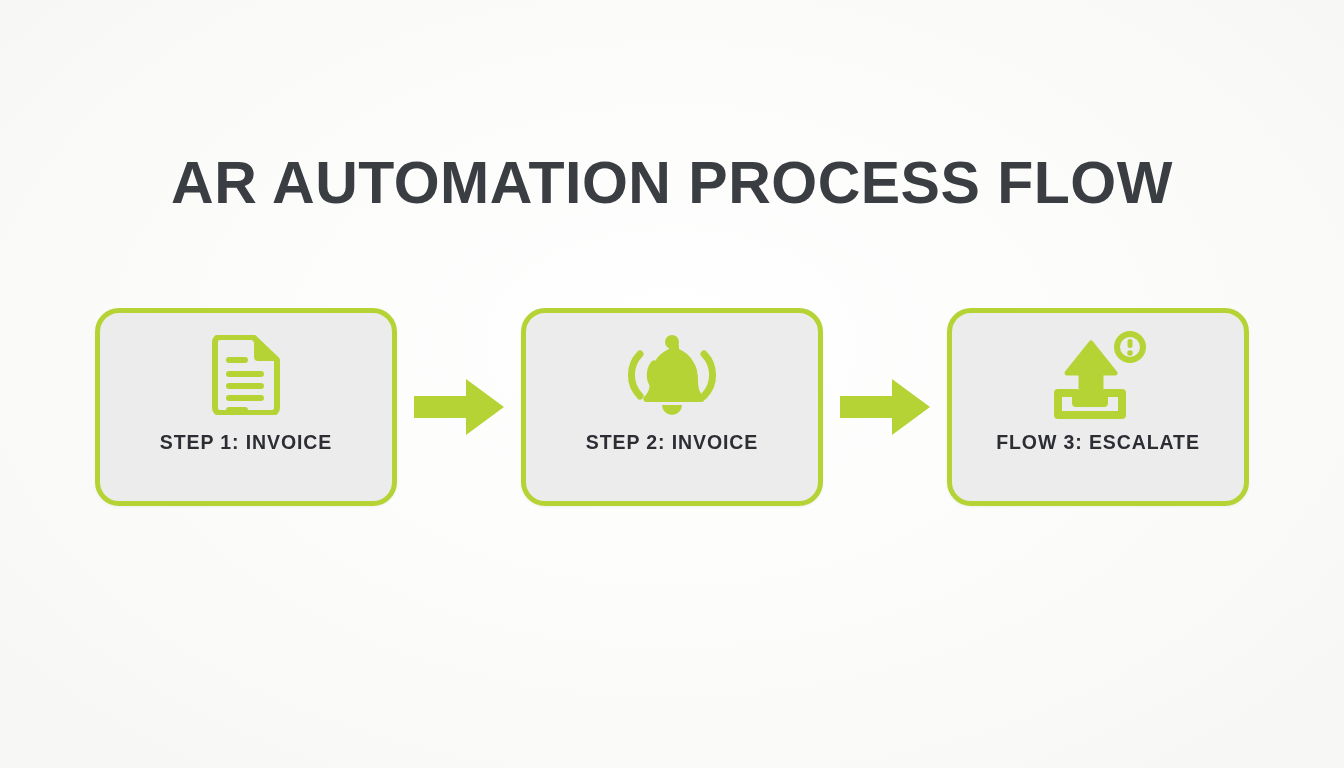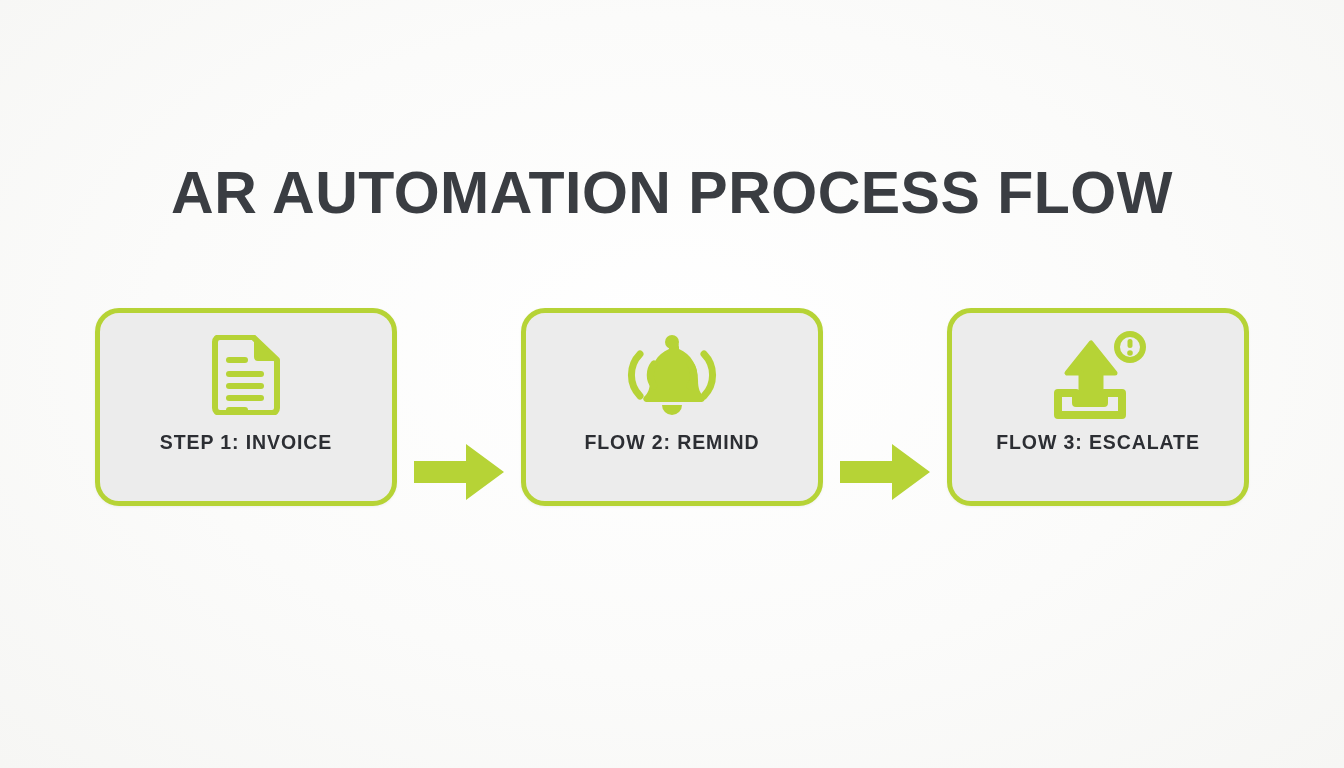--- a/index.html
+++ b/index.html
@@ -19,40 +19,40 @@
   
   .canvas {
     position: absolute;
     inset: 0;
     background:
       radial-gradient(ellipse at 50% 45%, #ffffff 0%, #fbfbfa 55%, #f6f6f4 100%);
   }
 
   .page-title {
     position: absolute;
-    top: 164px;
+    top: 154px;
     left: 0;
     width: 100%;
     text-align: center;
     font-size: 59px;
     font-weight: bold;
     letter-spacing: 0.5px;
     color: #3a3d42;
     white-space: nowrap;
     line-height: 1;
   }
 
   .flow {
     position: absolute;
     top: 308px;
     left: 95px;
     width: 1154px;
     height: 198px;
     display: flex;
-    align-items: flex-end;
+    align-items: center;
     justify-content: space-between;
   }
 
   .step-card {
     position: relative;
     width: 302px;
     height: 198px;
     box-sizing: border-box;
     border: 5px solid #b6d336;
     border-radius: 24px;
@@ -139,21 +139,21 @@
           <path d="M46 73 a10 10 0 0 0 20 0 z" fill="#b6d336"></path>
 
           <path d="M24 22 a30 30 0 0 0 0 42" fill="none" stroke="#b6d336" stroke-width="7" stroke-linecap="round"></path>
           <path d="M38 32 a18 18 0 0 0 0 22" fill="none" stroke="#b6d336" stroke-width="7" stroke-linecap="round"></path>
 
           <path d="M88 22 a30 30 0 0 1 0 42" fill="none" stroke="#b6d336" stroke-width="7" stroke-linecap="round"></path>
           <path d="M74 32 a18 18 0 0 1 0 22" fill="none" stroke="#b6d336" stroke-width="7" stroke-linecap="round"></path>
         </svg>
       </span>
     </div>
-    <div class="step-label">FLOW 2: REMIND</div>
+    <div class="step-label">STEP 2: INVOICE</div>
   </div>
 
   <div class="arrow-connector">
     <span>
       <svg width="94" height="64" viewBox="0 0 94 64" aria-hidden="true">
         <path d="M2 21 H54 V4 L92 32 L54 60 V43 H2 Z" fill="#b6d336"></path>
       </svg>
     </span>
   </div>
 

